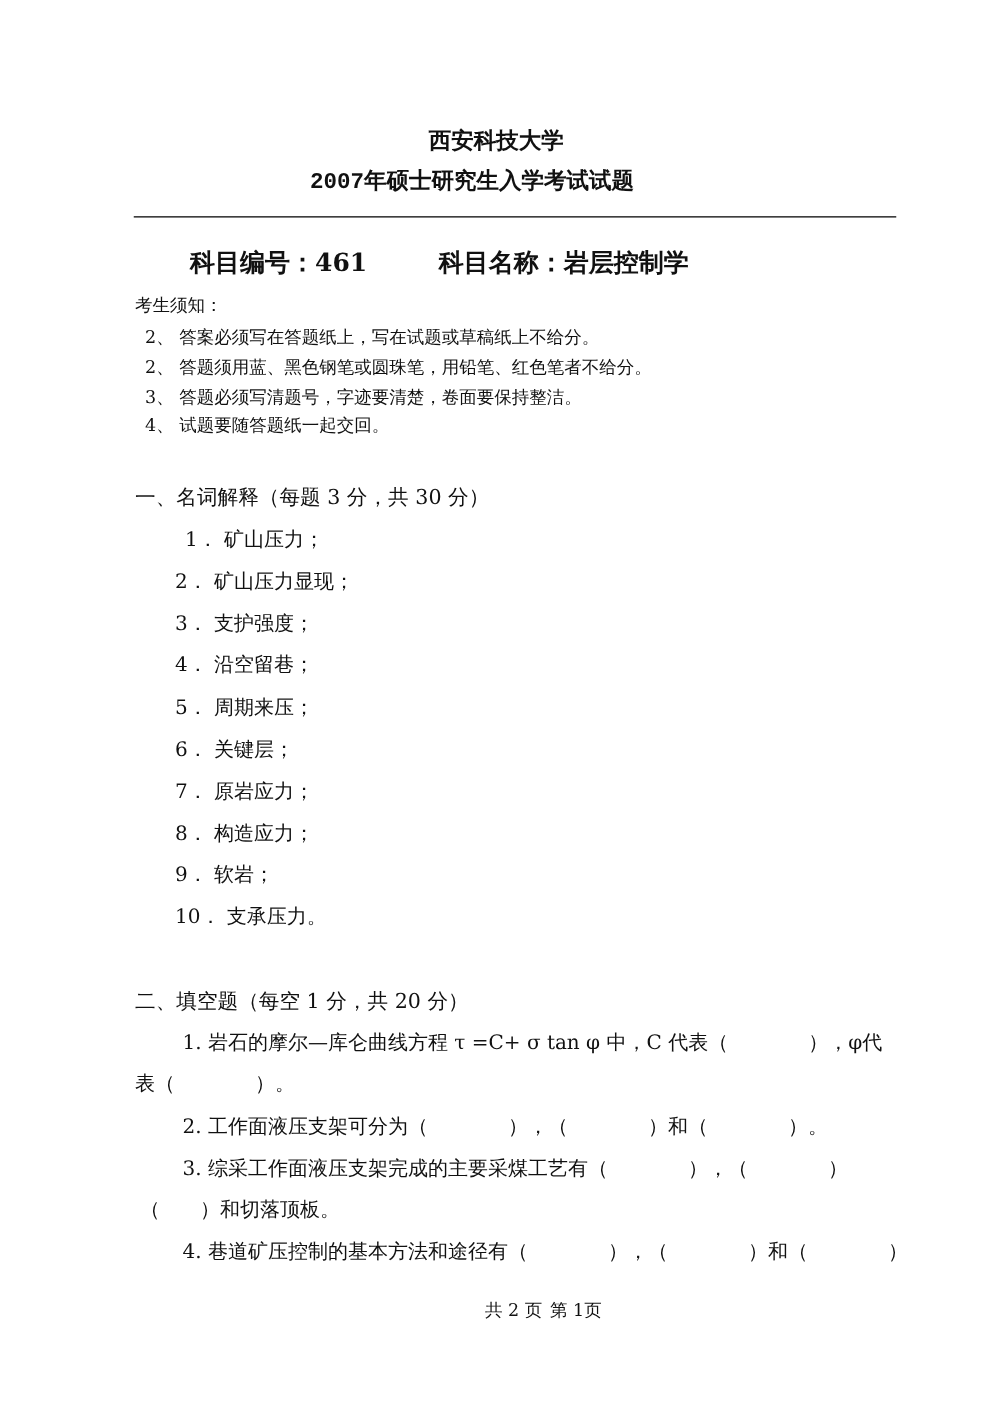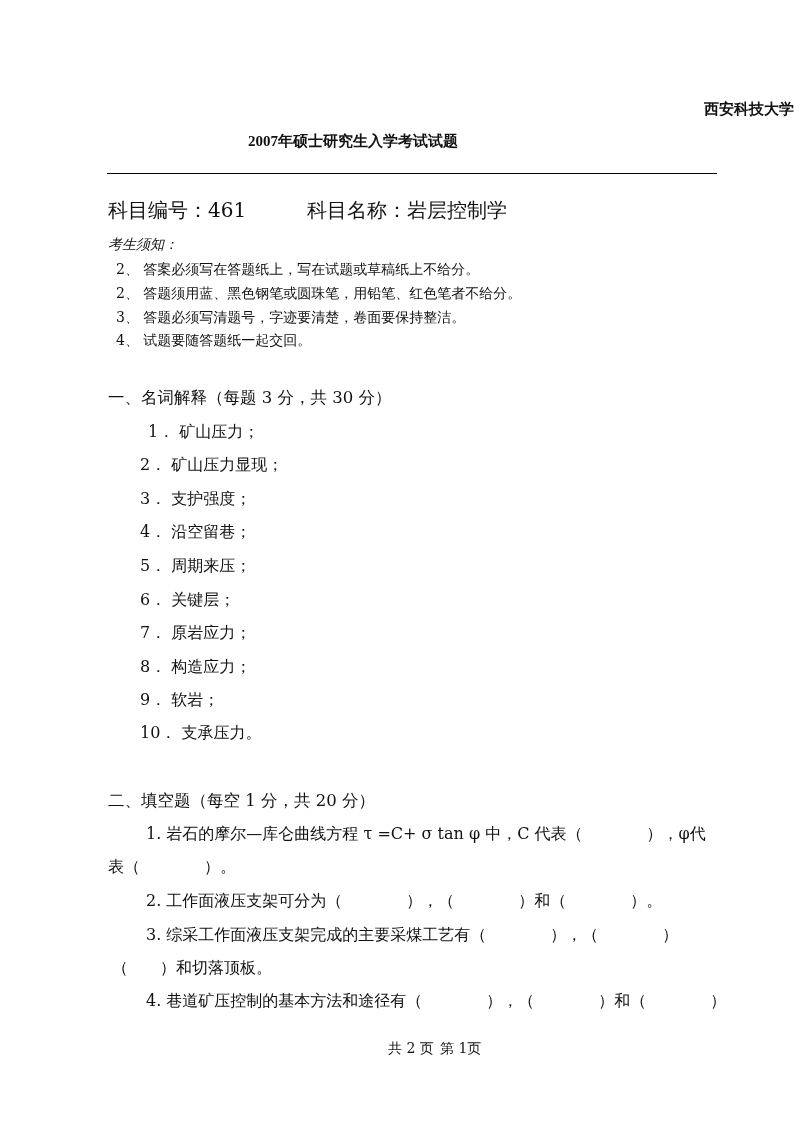--- a/index.html
+++ b/index.html
@@ -3,50 +3,50 @@
   <meta charset="utf-8">
   <style>
     html, body { margin: 0; padding: 0; background: #ffffff; }
     body {
       width: 794px; height: 1122px; position: relative; overflow: hidden;
       font-family: "DejaVu Serif", "Liberation Serif", serif;
       color: #111111;
     }
     .abs { position: absolute; white-space: nowrap; }
     .title {
-      left: 0; width: 794px; text-align: right;
-      font-family: Liberation Serif, serif; font-weight: bold;
-      font-size: 15px; letter-spacing: 0px;
+      left: 0; width: 794px; text-align: center;
+      font-family: Liberation Mono, monospace; font-weight: bold;
+      font-size: 18px; letter-spacing: 0px;
     }
     .t1 { top: 100px; }
     .t2 { top: 132px; left: 55px; }
     .rule {
       position: absolute; left: 107px; top: 173px; width: 610px; height: 0;
       border-top: 1.5px solid #000;
     }
     .subject {
-      top: 197px; font-weight: normal; font-size: 20px;
+      top: 197px; font-weight: bold; font-size: 20px; margin-left: 44px;
     }
     .notice { font-size: 14px; }
     .normal { font-size: 16px; }
     .sec { font-size: 16.5px; }
   </style>
 </head>
 <body>
 
 <div>
   <div class="abs title t1">西安科技大学</div>
   <div class="abs title t2" style="width:auto; left:248px;">2007年硕士研究生入学考试试题</div>
   <div class="rule"></div>
 
   <div class="abs subject" style="left:108px;">科目编号：461</div>
   <div class="abs subject" style="left:307px;">科目名称：岩层控制学</div>
 
   <div>
-    <div class="abs notice" style="left:108px; top:236px;font-style:italic;">考生须知：</div>
+    <div class="abs notice" style="left:108px; top:236px;">考生须知：</div>
     <div class="abs notice" style="left:116px; top:261px;">2、 答案必须写在答题纸上，写在试题或草稿纸上不给分。</div>
     <div class="abs notice" style="left:116px; top:285px;">2、 答题须用蓝、黑色钢笔或圆珠笔，用铅笔、红色笔者不给分。</div>
     <div class="abs notice" style="left:116px; top:309px;">3、 答题必须写清题号，字迹要清楚，卷面要保持整洁。</div>
     <div class="abs notice" style="left:116px; top:332px;">4、 试题要随答题纸一起交回。</div>
   </div>
 
   <div>
     <div class="abs sec" style="left:108px; top:387px;">一、名词解释（每题 3 分，共 30 分）</div>
     <div class="abs normal" style="left:148px; top:422px;">1． 矿山压力；</div>
     <div class="abs normal" style="left:140px; top:455px;">2． 矿山压力显现；</div>

